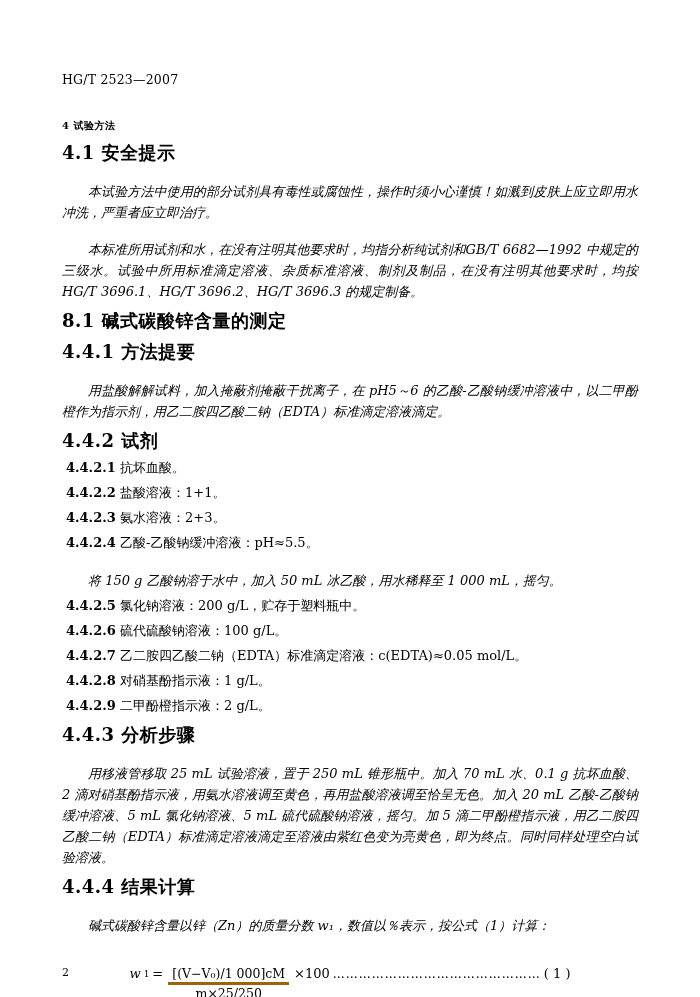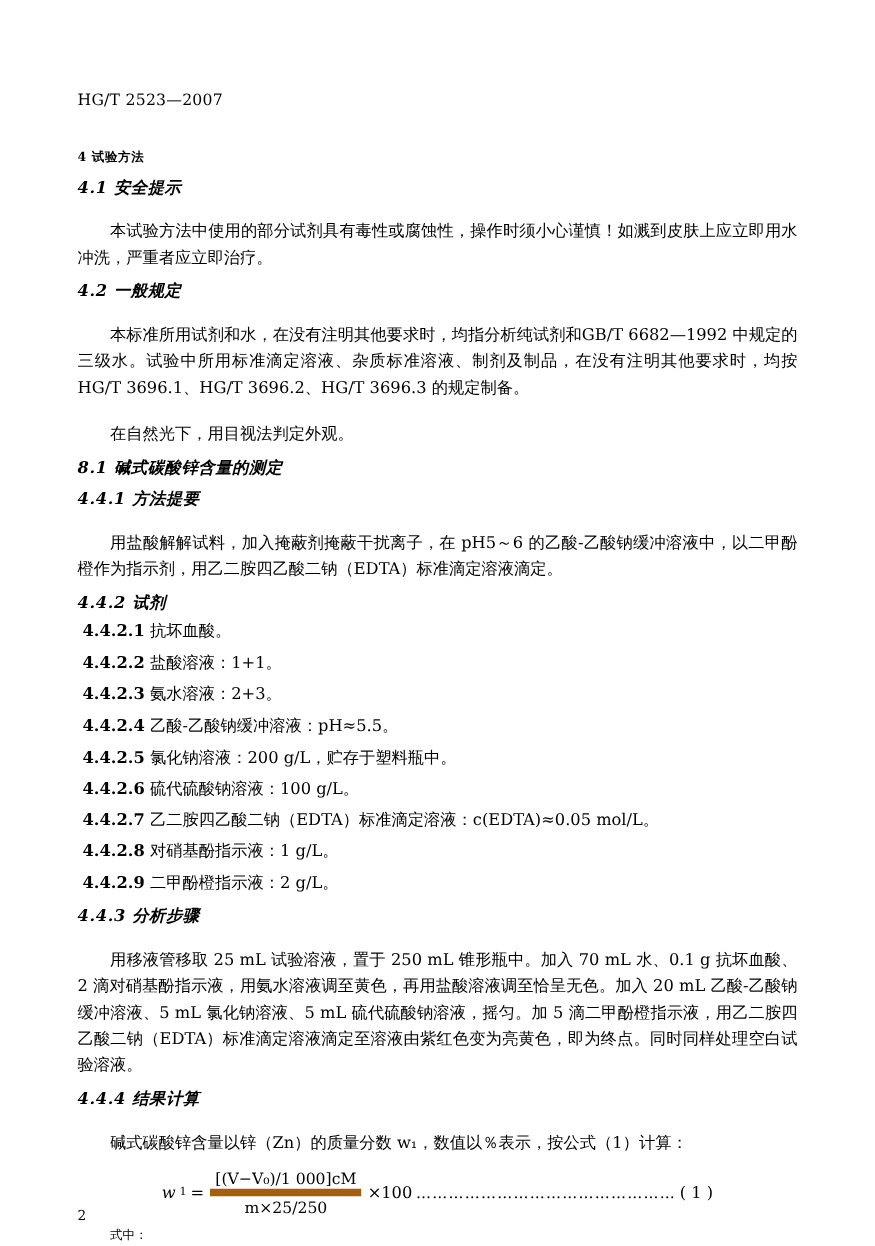--- a/index.html
+++ b/index.html
@@ -29,32 +29,32 @@
     margin-bottom: 32px;
     font-family: "DejaVu Serif", "Liberation Serif", serif;
   }
   .section-title {
     font-size: 10px;
     font-weight: bold;
     margin: 14px 0 8px 0;
     letter-spacing: 0.5px;
   }
   .sub-title {
-    font-size: 13px;
+    font-size: 18px;
     font-weight: bold;
     margin: 7px 0 4px 0;
     letter-spacing: 0.5px;
-    font-style: italic;
   }
   .para {
     font-size: 13px;
     line-height: 1.62;
     text-align: justify;
     text-justify: inter-ideograph;
     margin: 16px 0 2px 0;
+    font-style: italic;
   }
   .indent {
     text-indent: 26px;
   }
   .item-line {
     font-size: 13px;
     line-height: 1.62;
     margin: 4px;
   }
   .item-line .num {
@@ -77,23 +77,24 @@
   }
   .frac {
     display: inline-flex;
     flex-direction: column;
     align-items: center;
     vertical-align: middle;
     margin: 0 2px;
   }
   .frac .top {
     padding: 0 4px 1px 4px;
-    border-bottom: 6px solid #a16207;
+    border-bottom: 3px solid #a16207;
     font-size: 12.5px;
     white-space: nowrap;
+    margin-top: 20px;
   }
   .frac .bot {
     padding: 1px 4px 0 4px;
     font-size: 12.5px;
     white-space: nowrap;
   }
   .ital { font-style: italic; }
   .sub { font-size: 9px; vertical-align: sub; }
   .dots {
     letter-spacing: 1px;
@@ -117,44 +118,43 @@
 
 <div class="page">
 
   <div class="header">HG/T 2523—2007</div>
 
   <div class="section-title">4  试验方法</div>
 
   <div class="sub-title">4.1  安全提示</div>
   <p class="para indent">本试验方法中使用的部分试剂具有毒性或腐蚀性，操作时须小心谨慎！如溅到皮肤上应立即用水冲洗，严重者应立即治疗。</p>
 
-  <div class="sub-title">4.2  一般规定</div>
   <p class="para indent">本标准所用试剂和水，在没有注明其他要求时，均指分析纯试剂和GB/T 6682—1992 中规定的三级水。试验中所用标准滴定溶液、杂质标准溶液、制剂及制品，在没有注明其他要求时，均按HG/T 3696.1、HG/T 3696.2、HG/T 3696.3 的规定制备。</p>
 
-  <p class="para indent">在自然光下，用目视法判定外观。</p>
 
   <div class="sub-title">8.1  碱式碳酸锌含量的测定</div>
 
   <div class="sub-title">4.4.1  方法提要</div>
   <p class="para indent">用盐酸解解试料，加入掩蔽剂掩蔽干扰离子，在 pH5～6 的乙酸-乙酸钠缓冲溶液中，以二甲酚橙作为指示剂，用乙二胺四乙酸二钠（EDTA）标准滴定溶液滴定。</p>
 
   <div class="sub-title">4.4.2  试剂</div>
 
   <p class="item-line">
     <span class="num">4.4.2.1</span><span>抗坏血酸。</span>
   </p>
   <p class="item-line">
     <span class="num">4.4.2.2</span><span>盐酸溶液：1+1。</span>
   </p>
   <p class="item-line">
     <span class="num">4.4.2.3</span><span>氨水溶液：2+3。</span>
   </p>
   <p class="item-line">
     <span class="num">4.4.2.4</span><span>乙酸-乙酸钠缓冲溶液：pH≈5.5。</span>
   </p>
+  <p class="para indent">将 150 g 乙酸钠溶于水中，加入 50 mL 冰乙酸，用水稀释至 1 000 mL，摇匀。</p>
 
   <p class="item-line">
     <span class="num">4.4.2.5</span><span>氯化钠溶液：200 g/L，贮存于塑料瓶中。</span>
   </p>
   <p class="item-line">
     <span class="num">4.4.2.6</span><span>硫代硫酸钠溶液：100 g/L。</span>
   </p>
   <p class="item-line">
     <span class="num">4.4.2.7</span><span>乙二胺四乙酸二钠（EDTA）标准滴定溶液：c(EDTA)≈0.05 mol/L。</span>
   </p>

